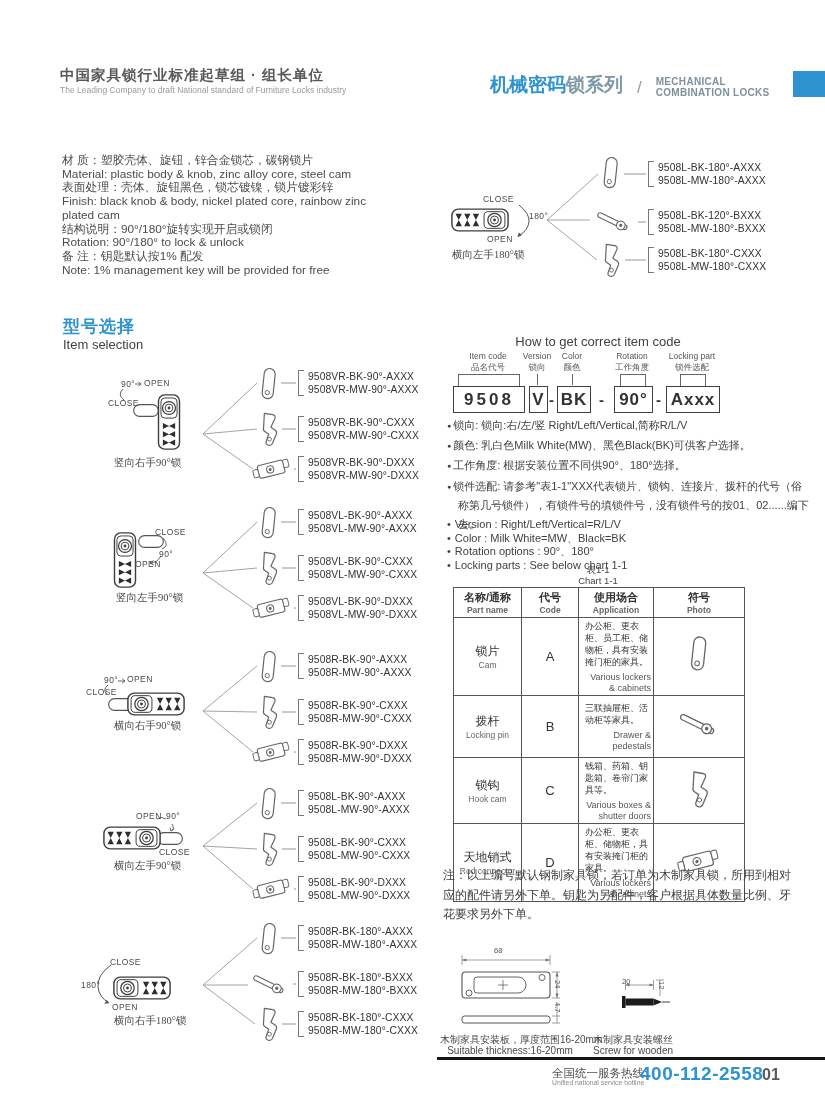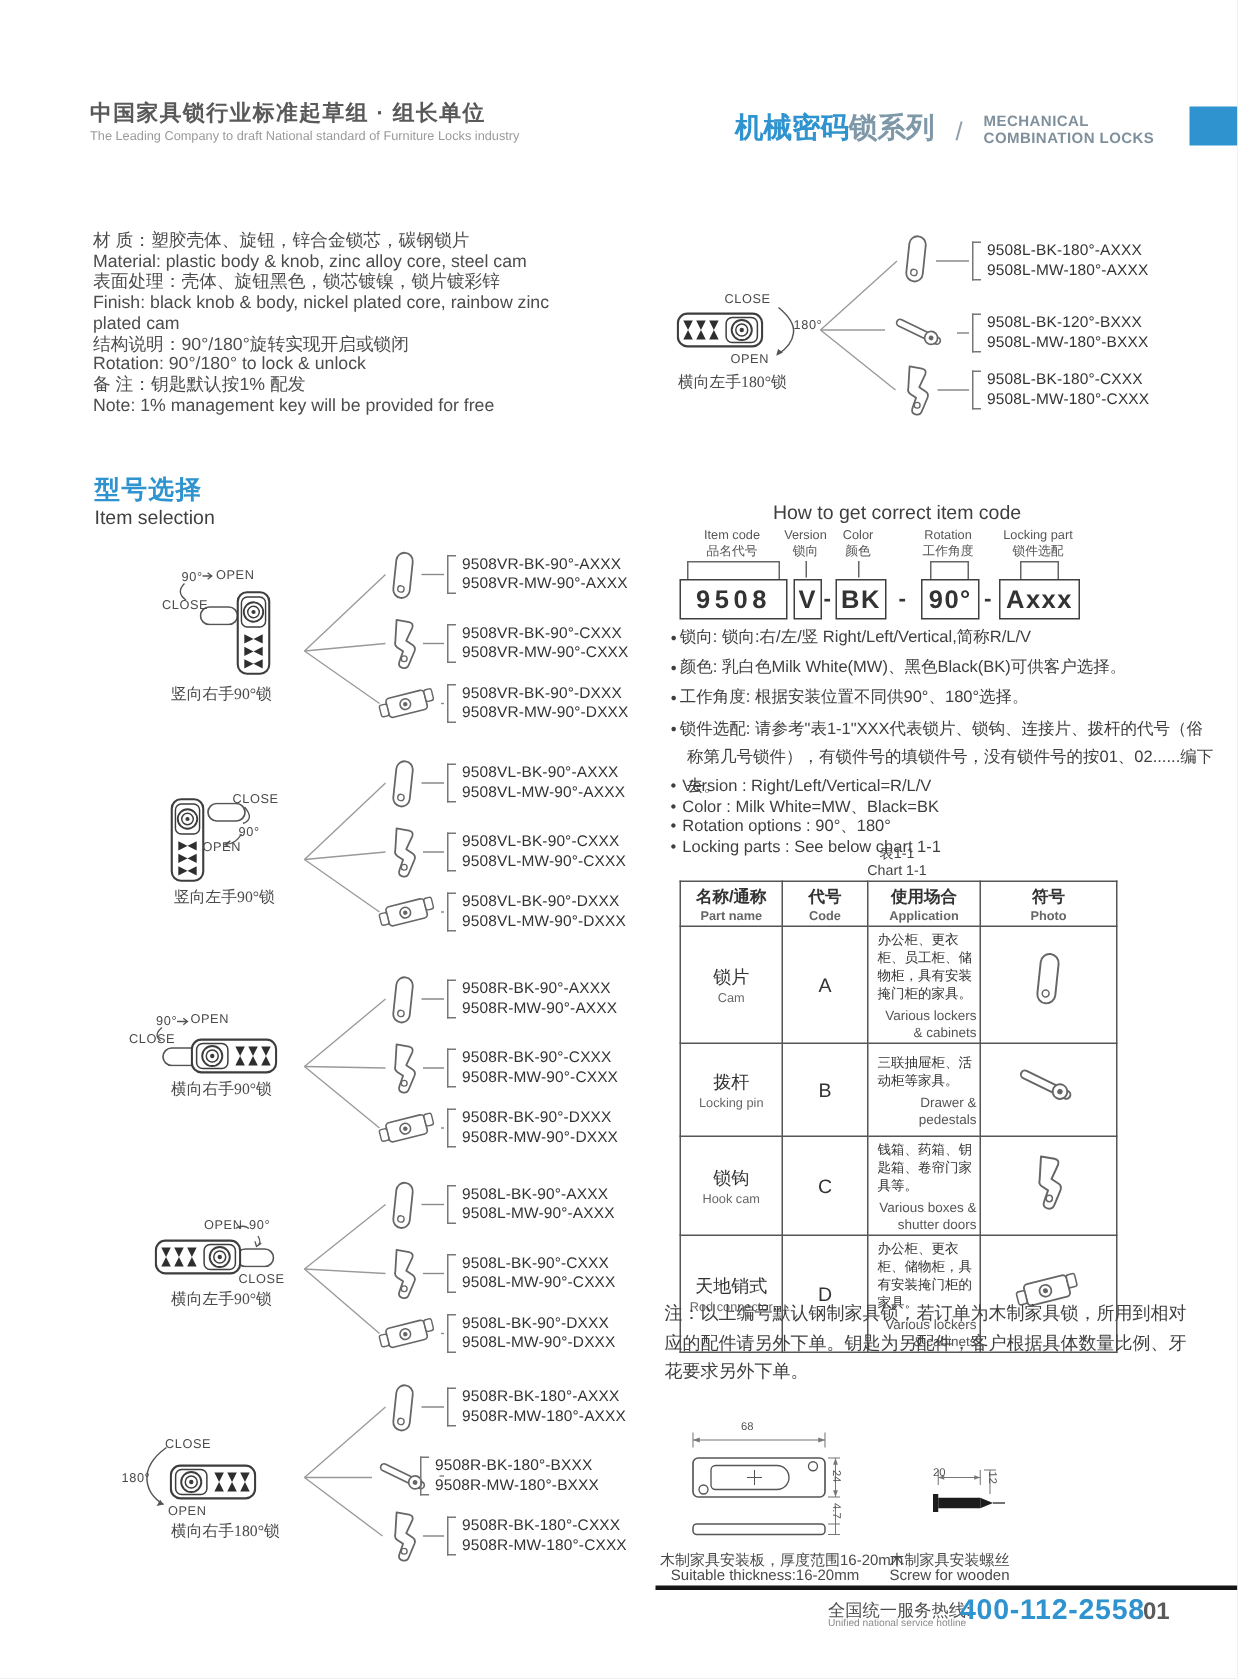--- a/index.html
+++ b/index.html
@@ -392,21 +392,21 @@
     <div class="ann" style="left:21px;top:59px">180°</div>
     <div class="ann" style="left:52px;top:81px">OPEN</div>
     <div class="cap" style="left:54px;top:93px">横向右手180°锁</div>
     <div class="pair" style="left:238px;top:4px">
       <span class="brk"></span>
       <span class="codes">
         <span class="code">9508R-BK-180°-AXXX</span>
         <span class="code">9508R-MW-180°-AXXX</span>
       </span>
     </div>
-    <div class="pair" style="left:220px;top:50px">
+    <div class="pair" style="left:238px;top:50px">
       <span class="brk"></span>
       <span class="codes">
         <span class="code">9508R-BK-180°-BXXX</span>
         <span class="code">9508R-MW-180°-BXXX</span>
       </span>
     </div>
     <div class="pair" style="left:238px;top:90px">
       <span class="brk"></span>
       <span class="codes">
         <span class="code">9508R-BK-180°-CXXX</span>

